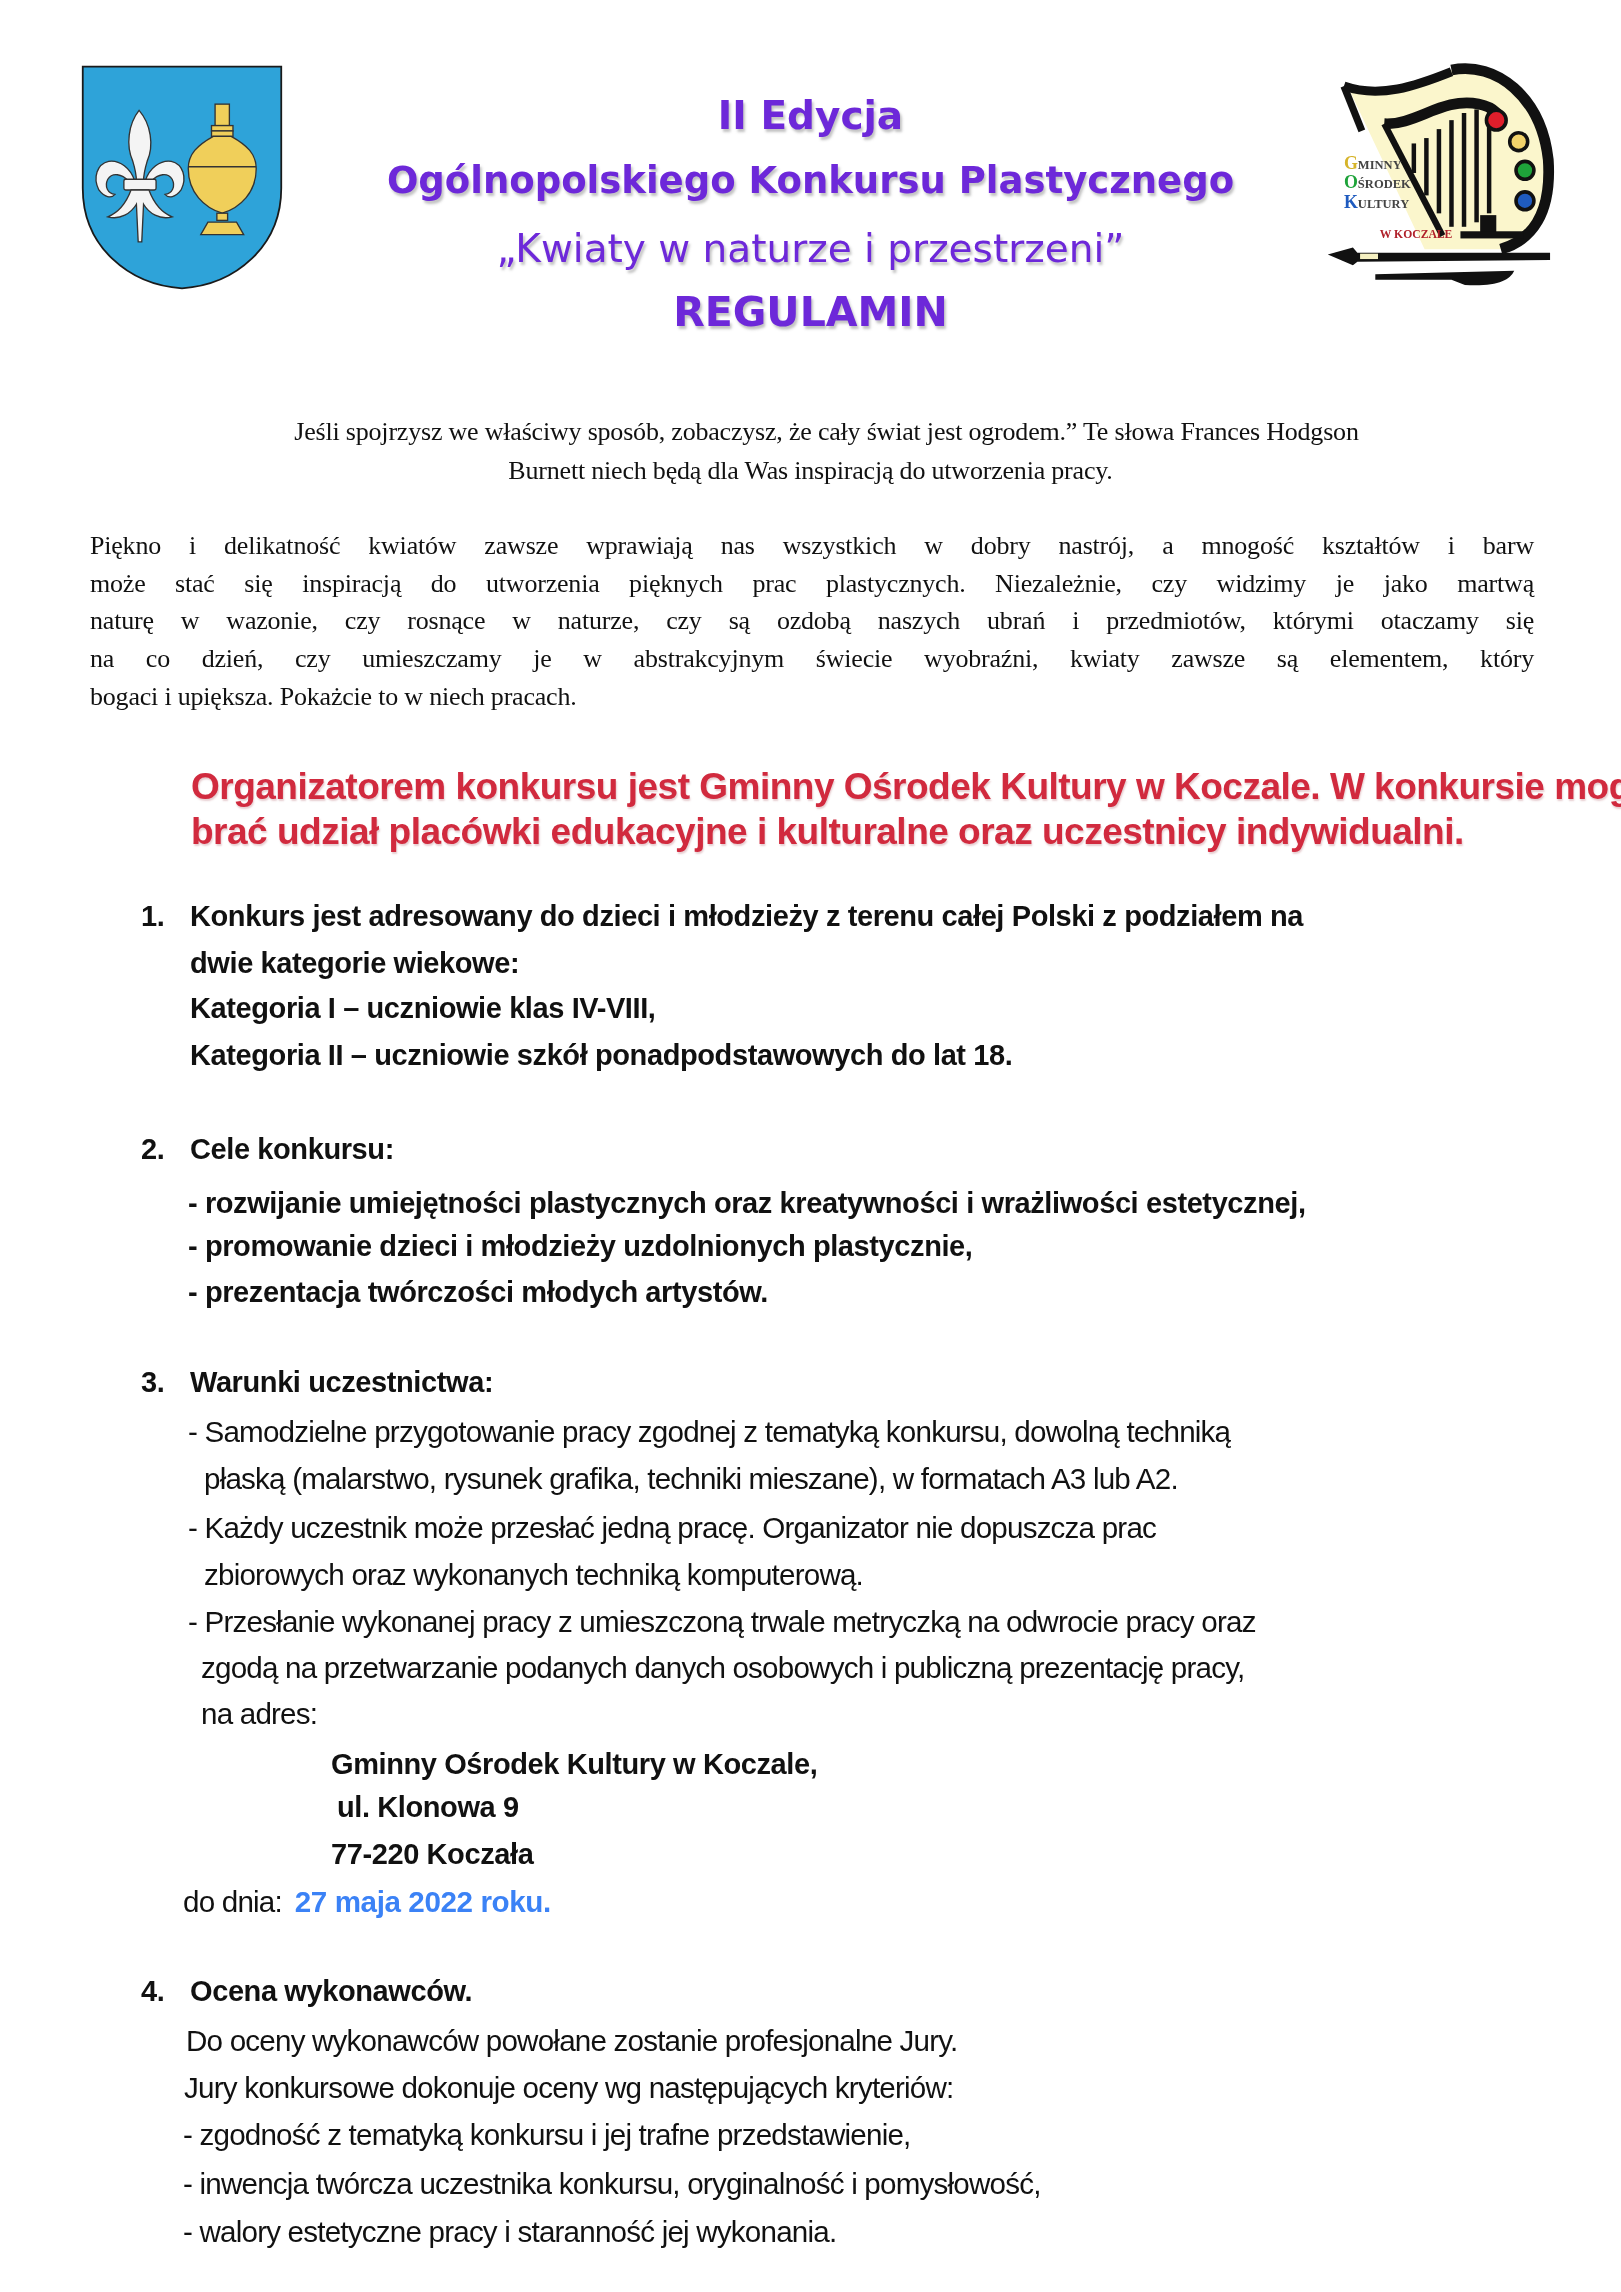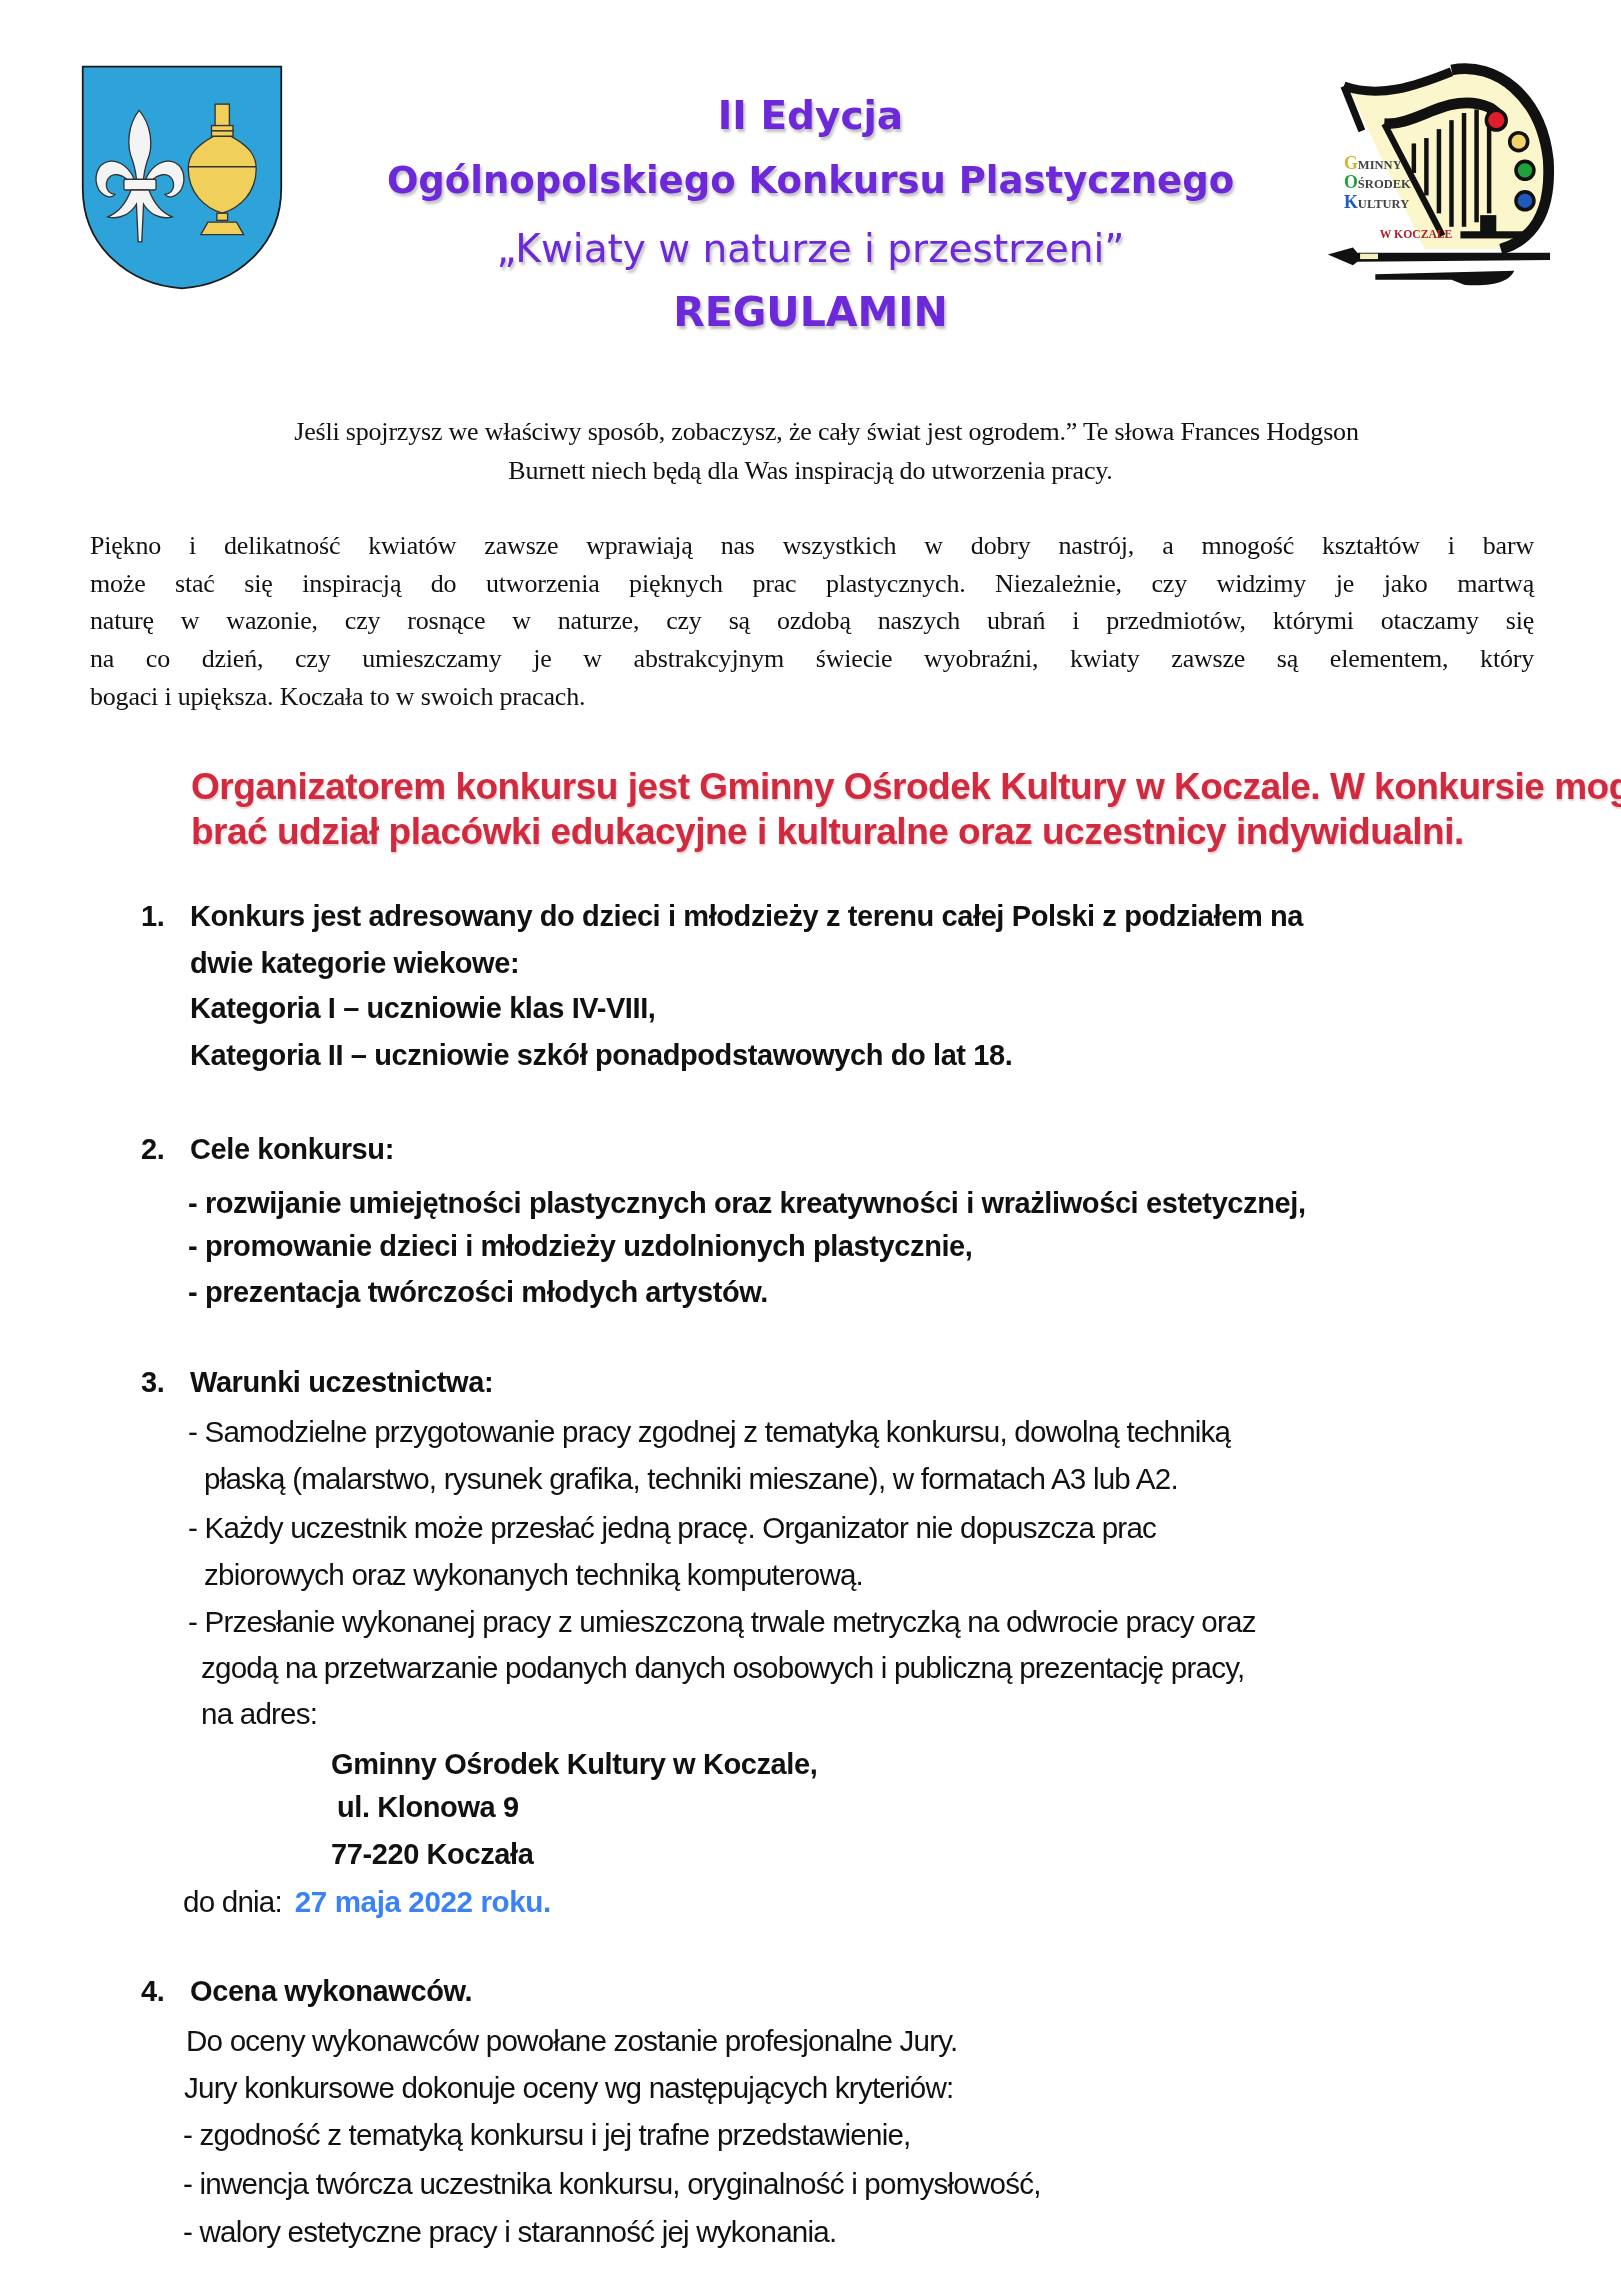--- a/index.html
+++ b/index.html
@@ -84,21 +84,21 @@
 <div class="abs hdr" style="top:226px; font-size:39px; font-weight:normal;">„Kwiaty w naturze i przestrzeni”</div>
 <div class="abs hdr" style="top:288px; font-size:41px;">REGULAMIN</div>
 
 <div class="abs serif center" style="top:417px;margin-left:16px;">Jeśli spojrzysz we właściwy sposób, zobaczysz, że cały świat jest ogrodem.” Te słowa Frances Hodgson</div>
 <div class="abs serif center" style="top:456px;">Burnett niech będą dla Was inspiracją do utworzenia pracy.</div>
 
 <div class="abs serif just" style="top:531px;">Piękno i delikatność kwiatów zawsze wprawiają nas wszystkich w dobry nastrój, a mnogość kształtów i barw</div>
 <div class="abs serif just" style="top:569px;">może stać się inspiracją do utworzenia pięknych prac plastycznych.  Niezależnie, czy widzimy je jako martwą</div>
 <div class="abs serif just" style="top:606px;">naturę w wazonie, czy rosnące w naturze, czy są ozdobą naszych ubrań i przedmiotów, którymi otaczamy się</div>
 <div class="abs serif just" style="top:644px;">na co dzień, czy umieszczamy je w abstrakcyjnym świecie wyobraźni,  kwiaty zawsze są elementem, który</div>
-<div class="abs serif" style="top:682px; left:90px;">bogaci i upiększa. Koczała to w swoich pracach.</div>
+<div class="abs serif" style="top:682px; left:90px;">bogaci i upiększa. Pokażcie to w niech pracach.</div>
 
 <div class="abs red" style="top:766px; left:191px;">Organizatorem konkursu jest Gminny Ośrodek Kultury w Koczale.  W konkursie mogą</div>
 <div class="abs red" style="top:811px; left:191px;">brać udział placówki edukacyjne i kulturalne oraz uczestnicy indywidualni.</div>
 
 <div class="abs sb" style="top:900px; left:141px;">1.</div>
 <div class="abs sb" style="top:900px; left:190px;">Konkurs jest adresowany do dzieci i młodzieży z terenu całej Polski z podziałem na</div>
 <div class="abs sb" style="top:947px; left:190px;">dwie kategorie wiekowe:</div>
 <div class="abs sb" style="top:992px; left:190px;">Kategoria I – uczniowie klas IV-VIII,</div>
 <div class="abs sb" style="top:1039px; left:190px;">Kategoria II – uczniowie szkół ponadpodstawowych do lat 18.</div>
 

